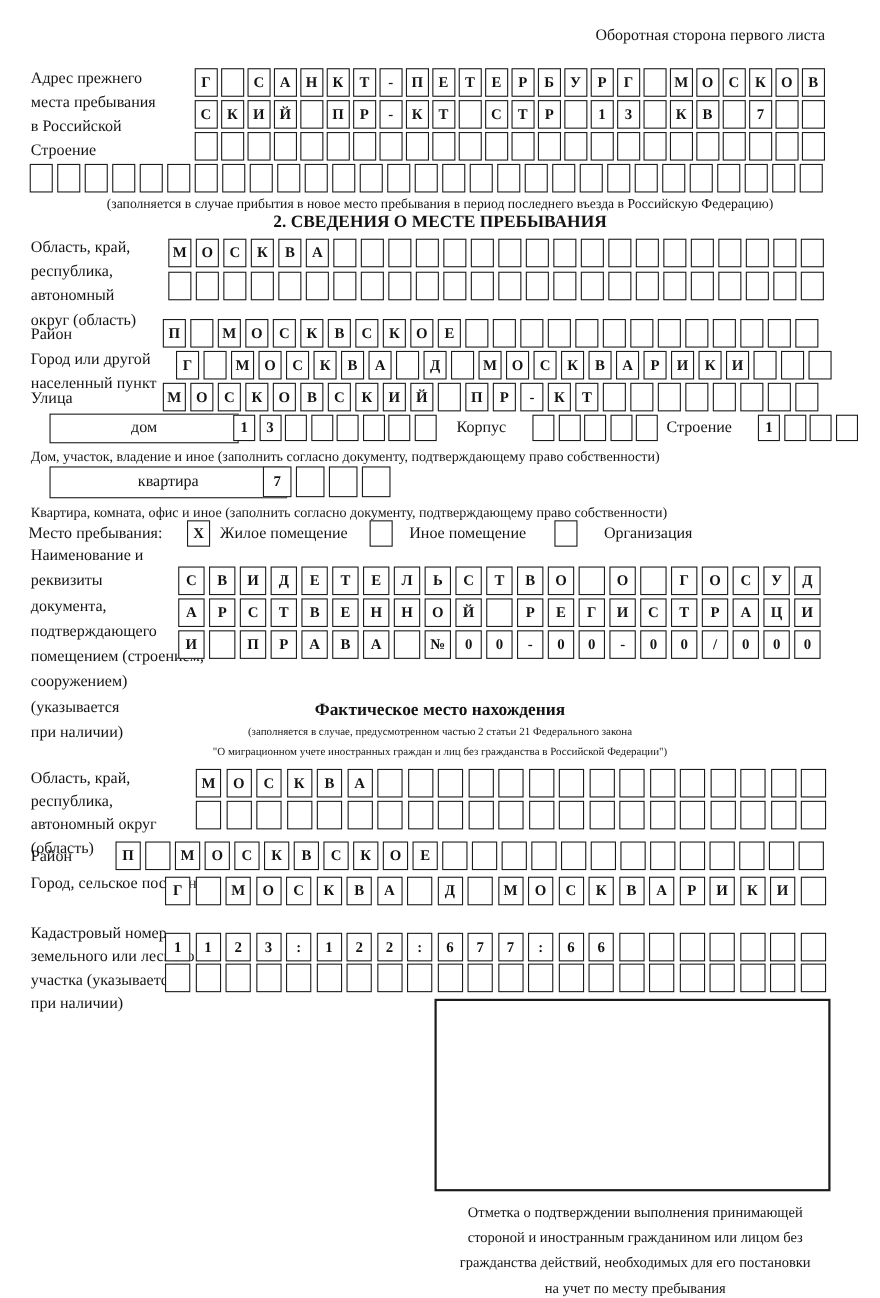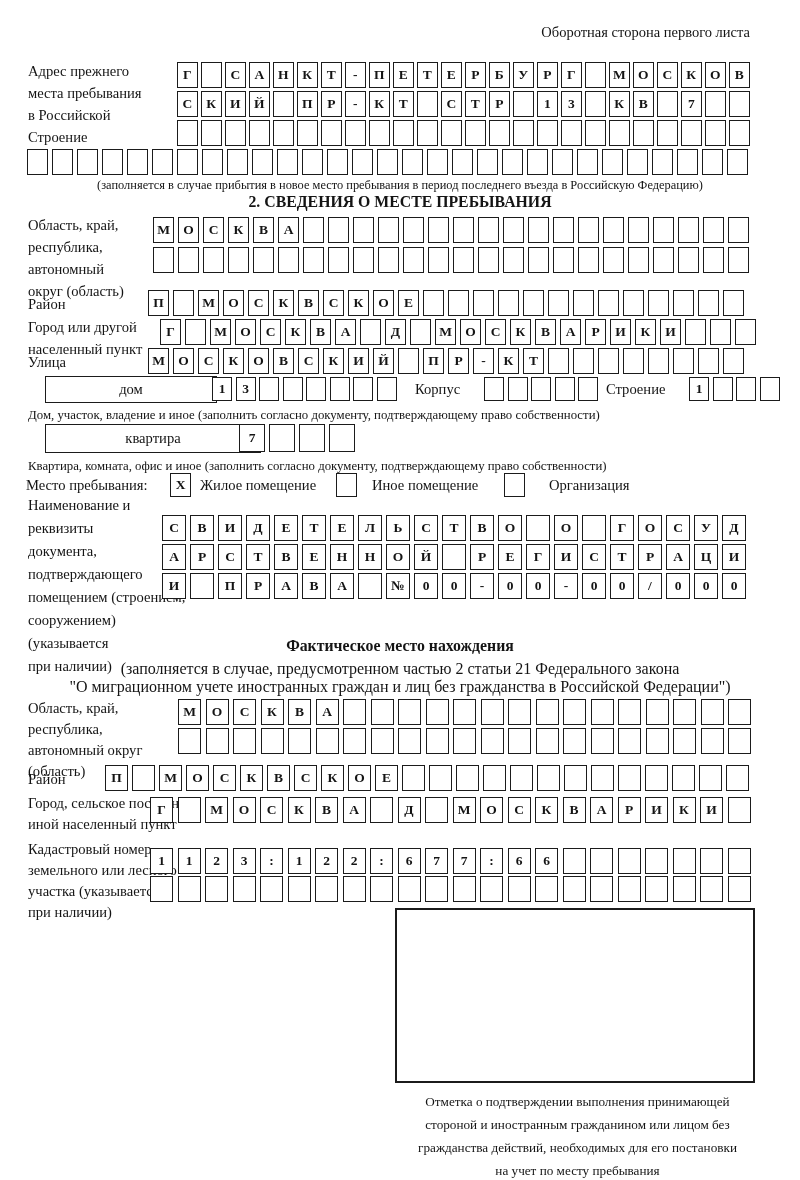--- a/index.html
+++ b/index.html
@@ -8,21 +8,21 @@
     font-family:"Liberation Serif","DejaVu Serif",serif;color:#141414;
     overflow:hidden;
   }
   .abs{position:absolute;}
   .hdr{font-size:14.5px;}
   .lbl{font-size:14.6px;line-height:22px;}
   .lbl.tight{line-height:21px;}
   .title{font-size:15.8px;font-weight:bold;text-align:center;width:800px;left:0;}
   .note{font-size:12.4px;text-align:center;width:800px;left:0;}
   .smallnote{font-size:12.8px;}
-  .factnote{font-size:16px;text-align:center;width:800px;left:0;}
+  .factnote{font-size:10px;text-align:center;width:800px;left:0;}
   .cellrow{display:flex;align-items:stretch;}
   .cell{
     box-sizing:border-box;border:1.7px solid #1b1b1b;background:#fff;
     display:flex;align-items:center;justify-content:center;
     font-size:13.5px;font-weight:bold;flex:0 0 auto;height:26px;
   }
   
   .ga{gap:3.5px}.ga .cell{width:20.5px}
   .gb{gap:4px}.gb .cell{width:21px}
   .gc{gap:4px}.gc .cell{width:24px}
@@ -518,21 +518,20 @@
       <span class="cell"></span>
       <span class="cell"></span>
       <span class="cell"></span>
       <span class="cell"></span>
       <span class="cell"></span>
       <span class="cell"></span>
     </div>
 
   <div class="abs lbl tight" style="left:28px;top:793px;width:190px;">
       <div>Город, сельское поселение,</div>
-      <div>иной населенный пункт</div>
     </div>
   <div class="abs cellrow gd" style="left:150px;top:797px;">
       <span class="cell">Г</span>
       <span class="cell"></span>
       <span class="cell">М</span>
       <span class="cell">О</span>
       <span class="cell">С</span>
       <span class="cell">К</span>
       <span class="cell">В</span>
       <span class="cell">А</span>

